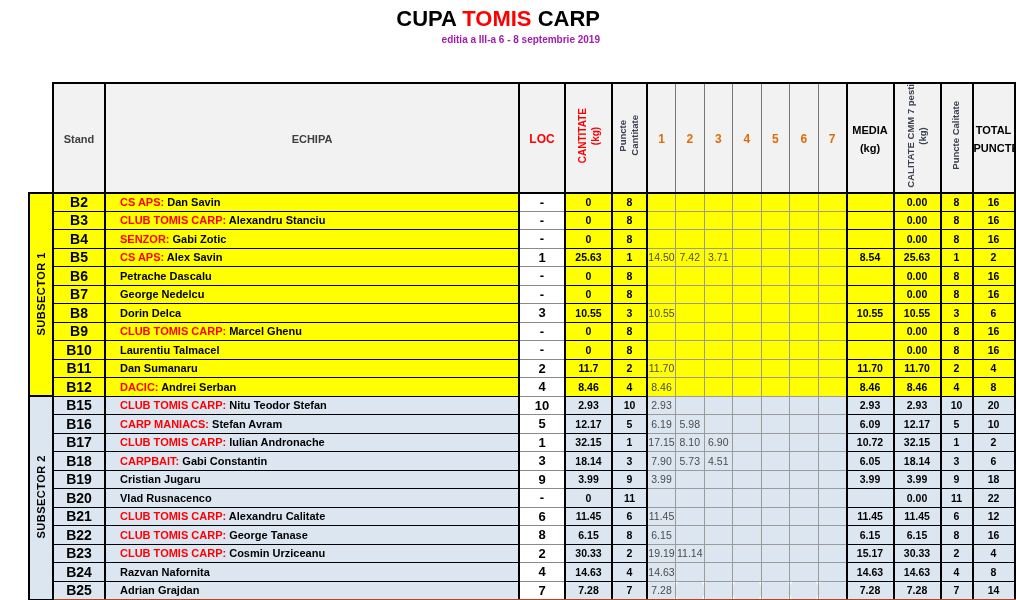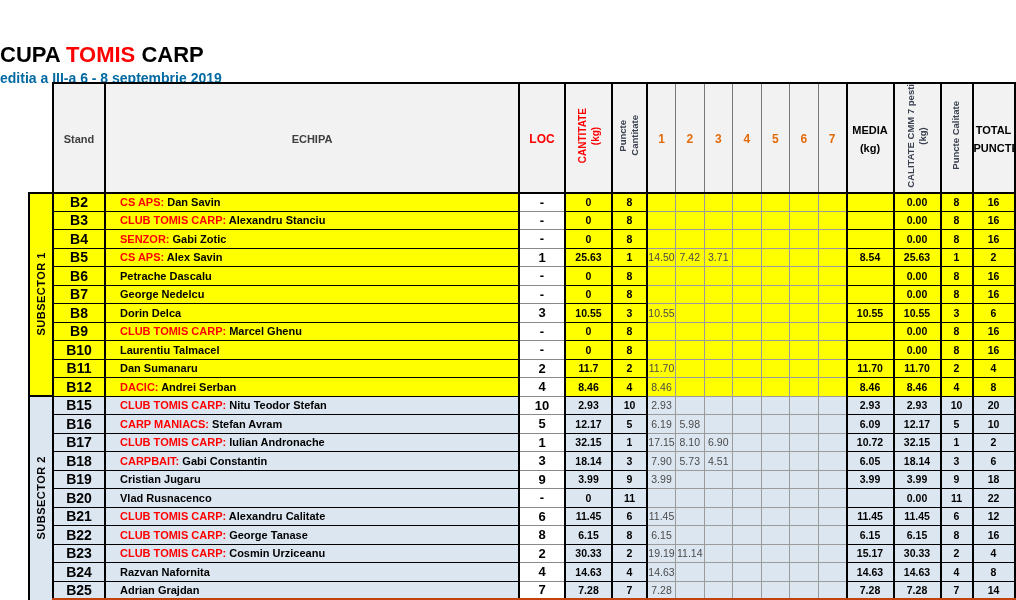--- a/index.html
+++ b/index.html
@@ -1,25 +1,25 @@
 <!DOCTYPE html>
 <html><head>
 <meta charset="utf-8">
 <style>
   * { margin:0; padding:0; box-sizing:border-box; }
   html,body { width:1016px; height:600px; background:#fff; overflow:hidden;
               font-family:"Liberation Sans", sans-serif; }
   .page { position:relative; width:1016px; height:600px; background:#fff; }
 
   
-  .hdr { position:absolute; left:0; top:5px; width:600px; text-align:left;margin-top:36px; }
+  .hdr { position:absolute; left:0; top:5px; width:600px; text-align:right; }
   .title-line { font-size:22px; font-weight:700; color:#000; line-height:1.25; }
   .title-line .red { color:#ff0000; }
   .subtitle { font-size:18px; font-weight:700; font-style:italic; color:#ff0000; line-height:1.45; }
-  .edition { font-size:14px; font-weight:700; color:#0369a1; line-height:1.3; }
+  .edition { font-size:10px; font-weight:700; color:#a21caf; line-height:1.3; }
 
   
   table { position:absolute; left:28px; top:82px; border-collapse:collapse;
           table-layout:fixed; width:986px; }
   th, td { padding:0; text-align:center; vertical-align:middle; overflow:hidden; }
 
   thead tr { height:104px; }
   thead th { background:#f2f2f2; border:2px solid #000; }
   th.corner { background:#fff; border:none; }
   th .h-txt { font-size:11px; font-weight:700; color:#3f3f3f; white-space:pre-line; line-height:1.25; }
@@ -30,21 +30,21 @@
   th.w-h .h-txt { color:#e26b0a; font-size:12px; }
   .vert { writing-mode:vertical-rl; transform:rotate(180deg); display:inline-block;
           white-space:pre-line; line-height:1.3; font-weight:700; font-size:9.5px; }
   .vert.red { color:#ff0000; font-size:10px; }
   .vert.slate { color:#3a4150; }
 
   tbody tr { height:18.5px; }
   tbody td { border-top:1px solid #000; border-bottom:1px solid #000;
              border-left:2px solid #000; border-right:2px solid #000;
              font-size:10.5px; font-weight:700; color:#000; }
-  tbody tr:last-child td { border-bottom:6px solid #c2410c; }
+  tbody tr:last-child td { border-bottom:2px solid #c2410c;border-radius:6px; }
 
   tr.theme-yellow td { background:#ffff00; }
   tr.theme-blue td   { background:#dce6f1; }
 
   td.subsector-cell { border:2px solid #000; }
   td.subsector-cell .vert { font-size:11px; color:#000; letter-spacing:.5px; }
 
   td.stand { font-size:14px; }
   td.echipa { text-align:left; padding-left:14px; font-size:11px; white-space:nowrap; }
   td.echipa .team { color:#ff0000; font-weight:700; }

